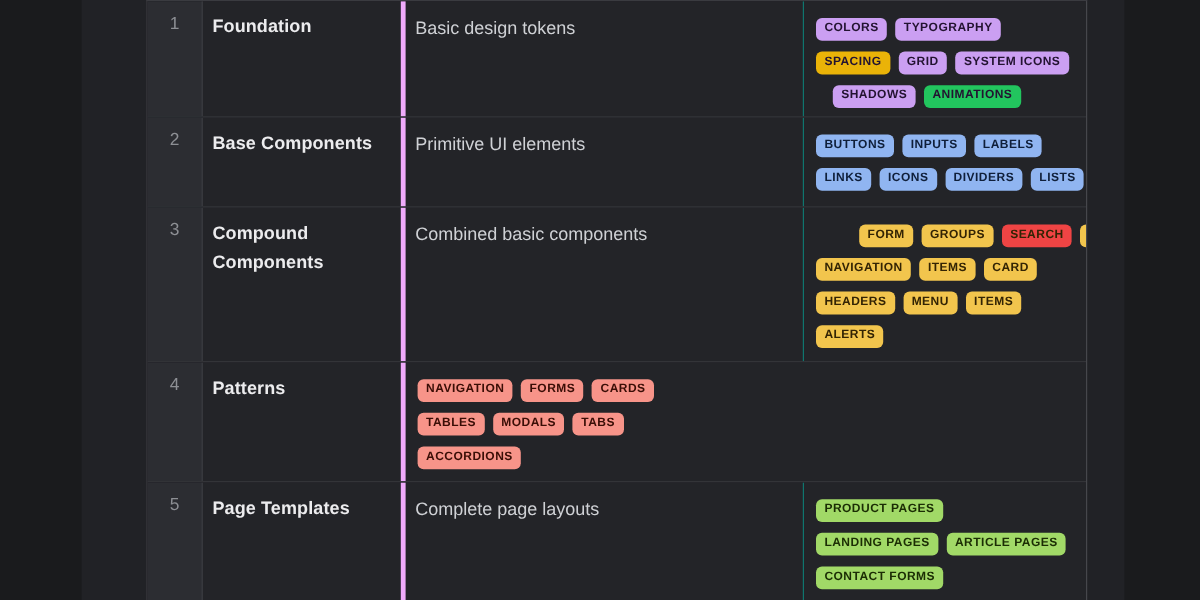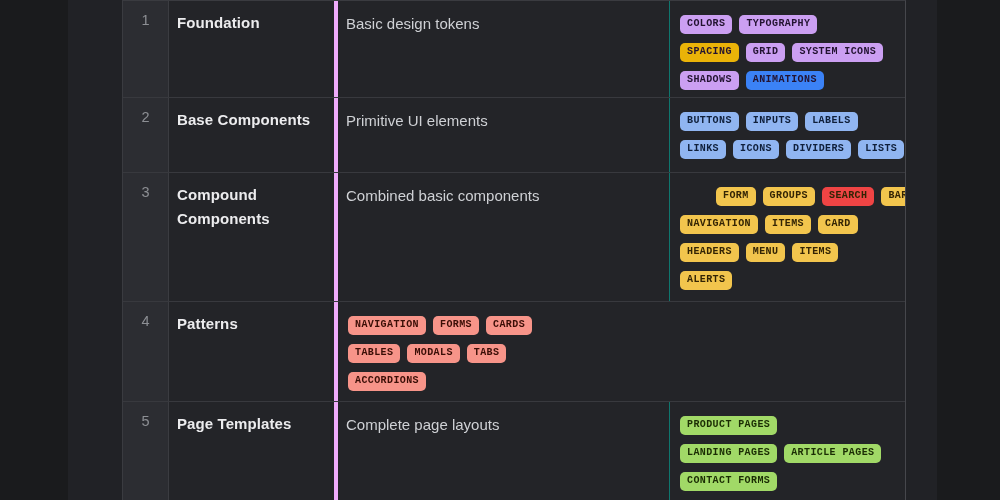--- a/index.html
+++ b/index.html
@@ -55,21 +55,21 @@
     padding: 12px 8px;
     color: #cfd1d5;
     font-size: 15px;
     line-height: 22px;
     border-right: 1px solid #0f766e;
   }
   .cell-tags {
     flex: 1;
     padding: 12px 0 0 10px;
   }
-  .tag-line { height: 28px; white-space: nowrap; font-family: Liberation Mono, monospace; }
+  .tag-line { height: 28px; white-space: nowrap; }
   .tag {
     display: inline-block;
     font-size: 10px;
     font-weight: 700;
     letter-spacing: 0.4px;
     padding: 4px 7px 5px 7px;
     border-radius: 5px;
     margin-right: 7px;
     line-height: 10px;
   }
@@ -80,21 +80,21 @@
 <div>
   <div class="content-area">
     <div class="doc-table">
         <div class="row" style="height: 96px;">
           <div class="cell cell-num">1</div>
           <div class="cell cell-name">Foundation</div>
           <div class="cell cell-desc">Basic design tokens</div>
           <div class="cell cell-tags">
             <div class="tag-line"><div class="tag" style="background: rgb(203, 159, 242); color: rgb(35, 19, 49);">COLORS</div><div class="tag" style="background: rgb(203, 159, 242); color: rgb(35, 19, 49);">TYPOGRAPHY</div></div>
             <div class="tag-line"><div class="tag" style="background: #eab308; color: rgb(35, 19, 49); text-align: right;">SPACING</div><div class="tag" style="background: rgb(203, 159, 242); color: rgb(35, 19, 49);">GRID</div><div class="tag" style="background: rgb(203, 159, 242); color: rgb(35, 19, 49);">SYSTEM ICONS</div></div>
-            <div class="tag-line"><div class="tag" style="background: rgb(203, 159, 242); color: rgb(35, 19, 49);">SHADOWS</div><div class="tag" style="background: #3b82f6; color: rgb(35, 19, 49);">ANIMATIONS</div></div>
+            <div class="tag-line"><div class="tag" style="background: rgb(203, 159, 242); color: rgb(35, 19, 49); margin-left: 14px;">SHADOWS</div><div class="tag" style="background: #22c55e; color: rgb(35, 19, 49);">ANIMATIONS</div></div>
           </div>
         </div>
         <div class="row" style="height: 74px;">
           <div class="cell cell-num">2</div>
           <div class="cell cell-name">Base Components</div>
           <div class="cell cell-desc">Primitive UI elements</div>
           <div class="cell cell-tags">
             <div class="tag-line"><div class="tag" style="background: rgb(144, 181, 241); color: rgb(15, 31, 58);">BUTTONS</div><div class="tag" style="background: rgb(144, 181, 241); color: rgb(15, 31, 58);">INPUTS</div><div class="tag" style="background: rgb(144, 181, 241); color: rgb(15, 31, 58);">LABELS</div></div>
             <div class="tag-line"><div class="tag" style="background: rgb(144, 181, 241); color: rgb(15, 31, 58);">LINKS</div><div class="tag" style="background: rgb(144, 181, 241); color: rgb(15, 31, 58);">ICONS</div><div class="tag" style="background: rgb(144, 181, 241); color: rgb(15, 31, 58);">DIVIDERS</div><div class="tag" style="background: rgb(144, 181, 241); color: rgb(15, 31, 58);">LISTS</div></div>
           </div>

